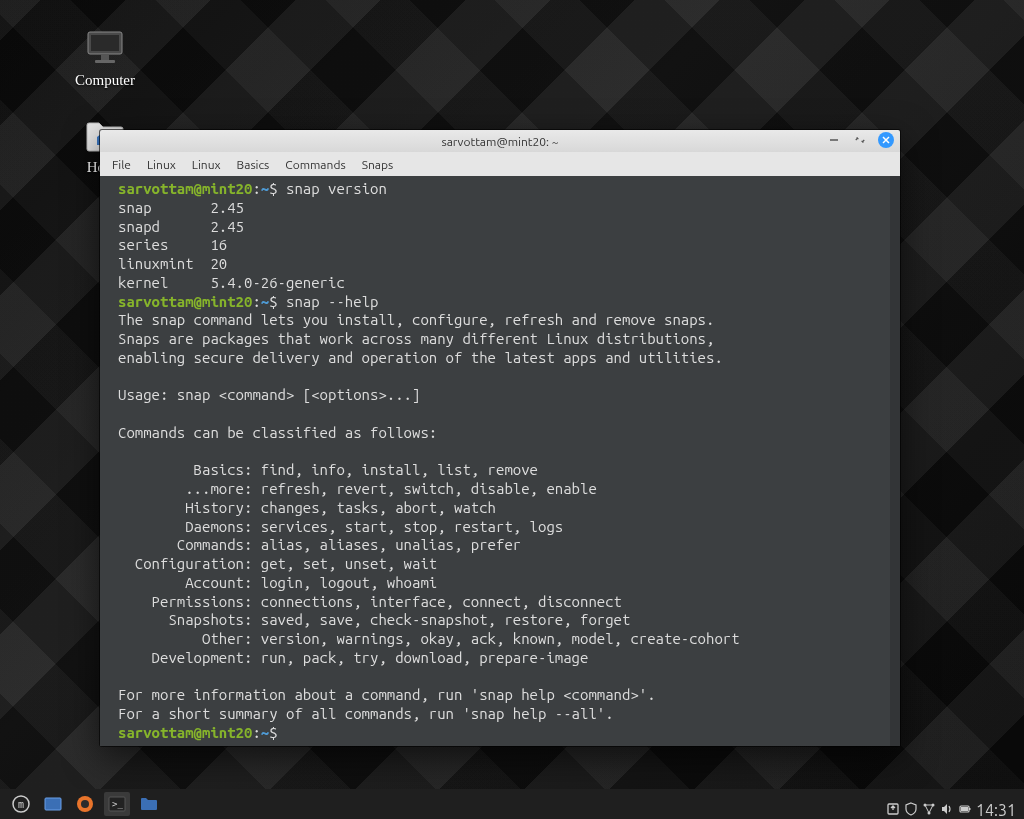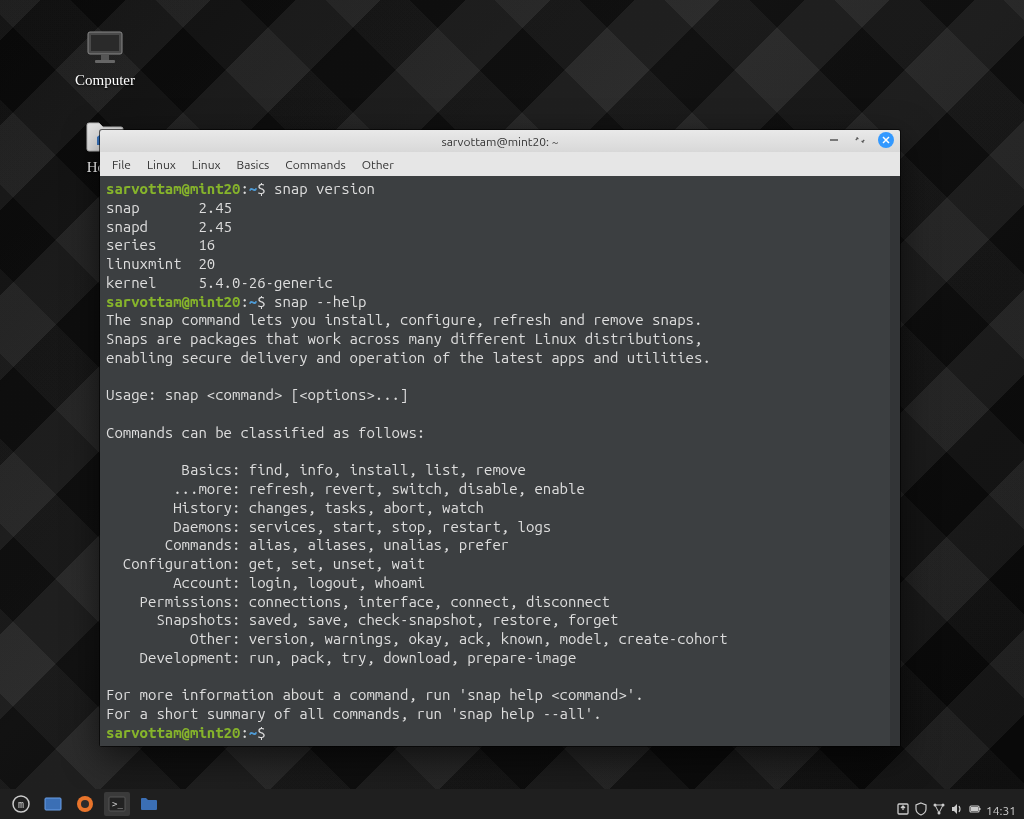--- a/index.html
+++ b/index.html
@@ -122,21 +122,21 @@
       color: #333;
     }
     .menubar span { cursor: pointer; }
     .terminal-body {
       flex: 1;
       background: #3c3f41;
       color: #ddd;
       font-family: "Ubuntu Mono", "DejaVu Sans Mono", monospace;
       font-size: 15px;
       line-height: 1.25;
-      padding: 4px 6px;
+      padding: 4px 18px;
       white-space: pre;
       overflow: hidden;
       position: relative;
     }
     .terminal-body .scrollbar {
       position:absolute;
       right:0; top:0;
       width:10px; height:100%;
       background: rgba(0,0,0,0.15);
     }
@@ -168,21 +168,21 @@
       justify-content: center;
       border-radius: 2px;
       cursor: pointer;
     }
     .taskbar .item.active { background: #3a3a3a; }
     .taskbar-right {
       margin-left: auto;
       display: flex;
       align-items: center;
       gap: 4px;
-      font-size: 12px;
+      font-size: 16px;
       color: #ccc;
       margin-top: 12px;
     }
   </style>
 </head>
 <body>
 
 <div class="wallpaper"></div>
 
 <div class="desktop-icons">
@@ -229,21 +229,21 @@
           </svg>
       </div>
     </div>
   </div>
   <div class="menubar">
     <span>File</span>
     <span>Linux</span>
     <span>Linux</span>
     <span>Basics</span>
     <span>Commands</span>
-    <span>Other</span>
+    <span>Snaps</span>
   </div>
   <div class="terminal-body"><span class="user">sarvottam</span><span class="user">@</span><span class="host">mint20</span><span>:</span><span class="path">~</span><span>$ </span><span class="cmd">snap version</span>
 <span>snap       2.45</span>
 <span>snapd      2.45</span>
 <span>series     16</span>
 <span>linuxmint  20</span>
 <span>kernel     5.4.0-26-generic</span>
 <span class="user">sarvottam</span><span class="user">@</span><span class="host">mint20</span><span>:</span><span class="path">~</span><span>$ </span><span class="cmd">snap --help</span>
 <span>The snap command lets you install, configure, refresh and remove snaps.</span>
 <span>Snaps are packages that work across many different Linux distributions,</span>

